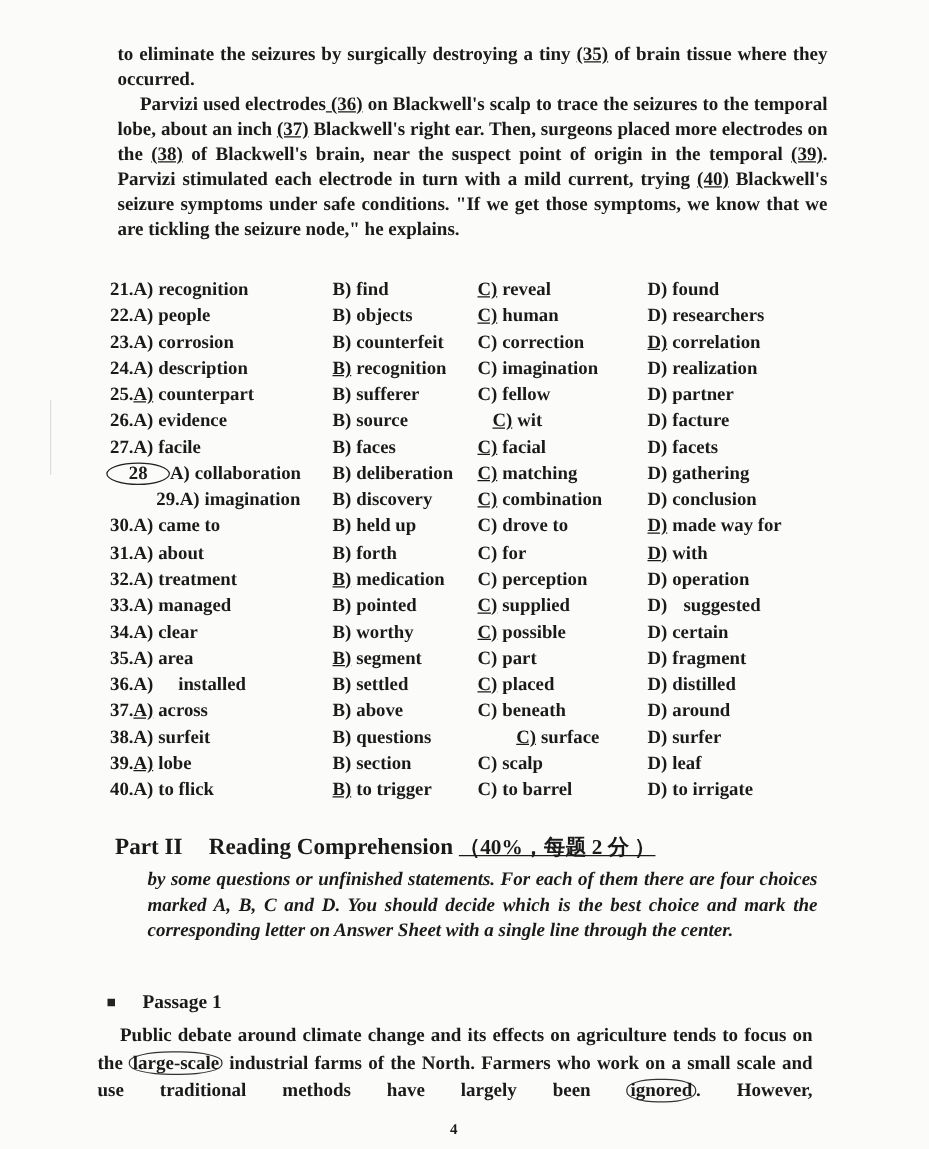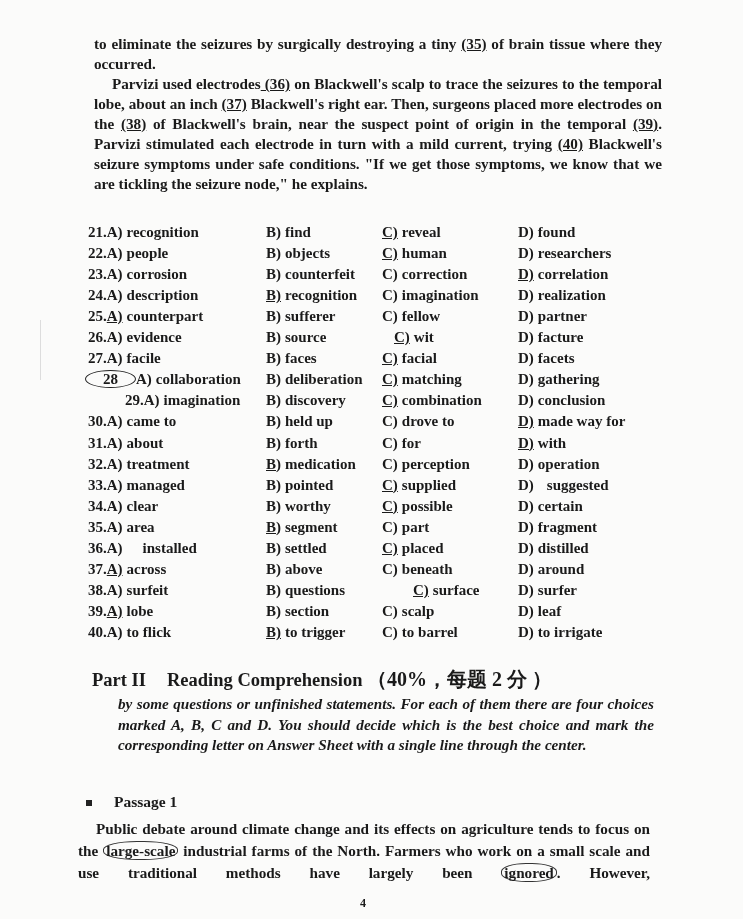--- a/index.html
+++ b/index.html
@@ -169,21 +169,21 @@
       <div class="row" style="top: 399.95px;">
         <span class="cell" style="left: 0px;"><span>40.</span><span>A)</span><span style="margin-left: 4px;">to flick</span></span>
         <span class="cell" style="left: 178px;"><span class="mark">B)</span><span style="margin-left: 4px;">to trigger</span></span>
         <span class="cell" style="left: 294px;"><span>C)</span><span style="margin-left: 4px;">to barrel</span></span>
         <span class="cell" style="left: 430px;"><span>D)</span><span style="margin-left: 4px;">to irrigate</span></span>
       </div>
     </div>
 
   <div class="part-title">
     <span class="pnum">Part II</span><span>Reading Comprehension</span>
-    <span style="font-size:20px;">（40%，每题 2 分 ）</span>
+    <span style="font-size:17px;text-decoration:underline;">（40%，每题 2 分 ）</span>
   </div>
 
   <div class="directions">
     <span class="dir-body txt">by some questions or unfinished statements. For each of them there are four choices marked A, B, C and D. You should decide which is the best choice and mark the corresponding letter on Answer Sheet with a single line through the center.</span>
   </div>
 
   <div class="passage-head">
     <span class="bullet"></span><span>Passage 1</span>
   </div>
 

